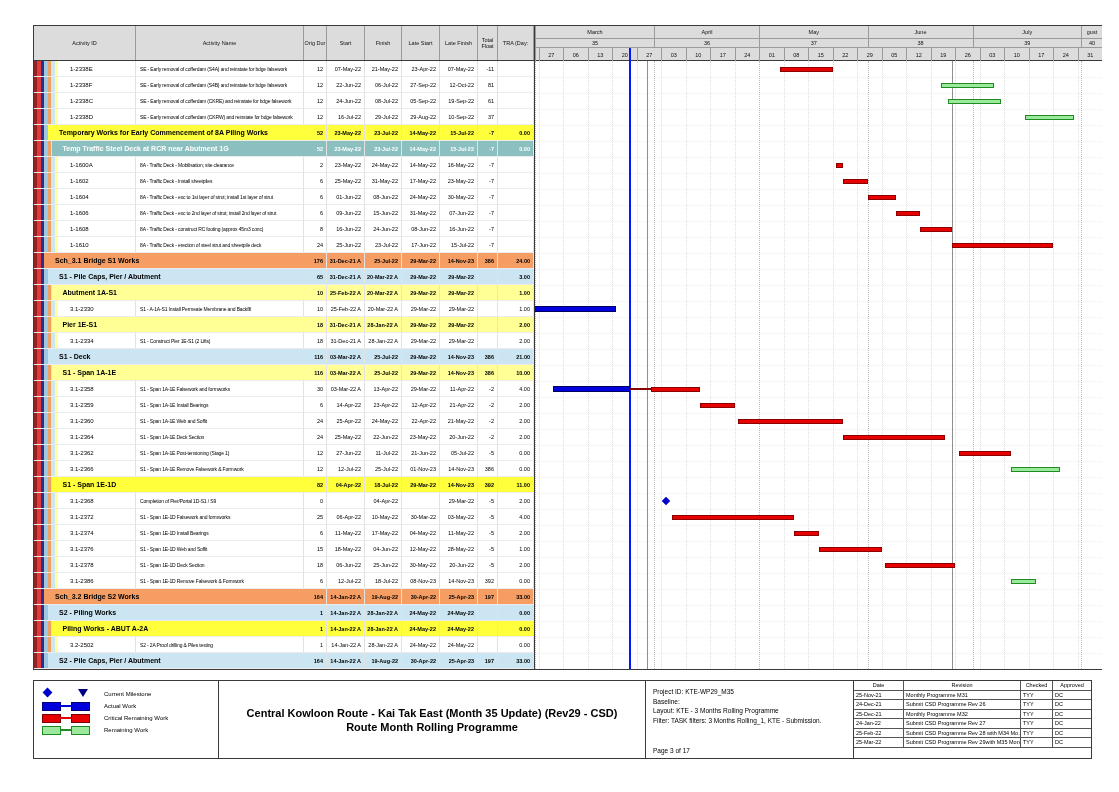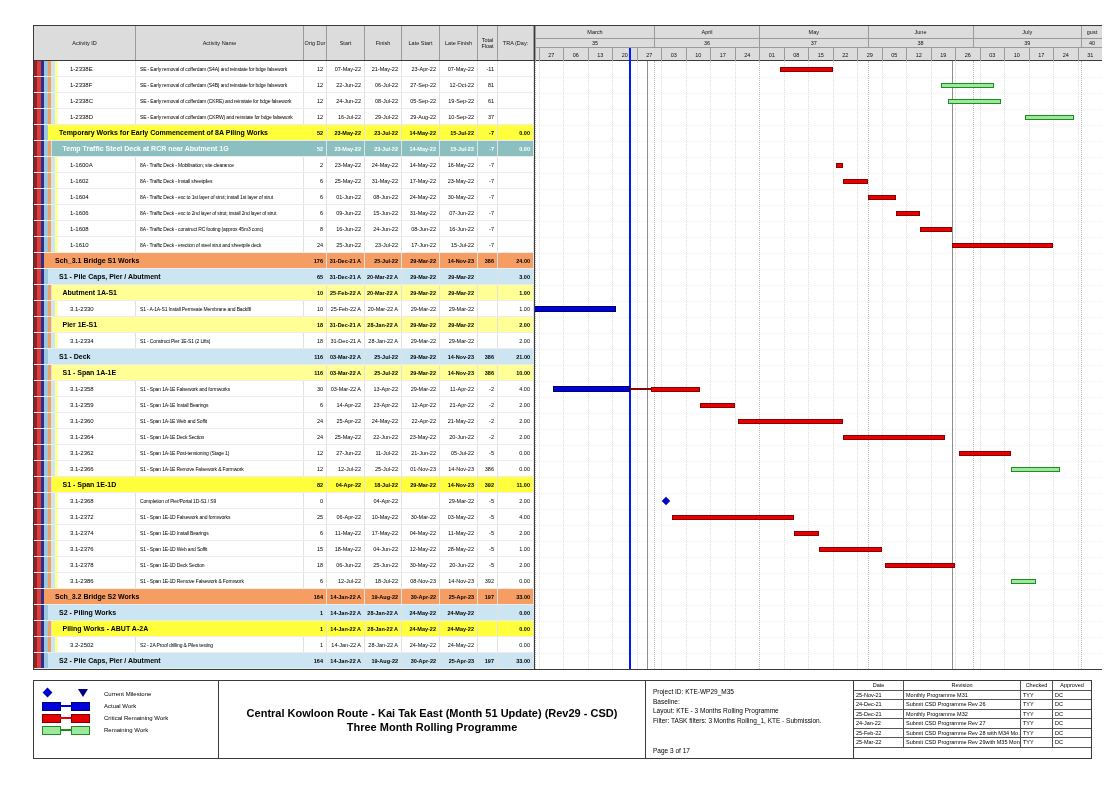--- a/index.html
+++ b/index.html
@@ -702,22 +702,22 @@
         <div class="litem">
           <div class="lglyph">
             <span style="position:absolute;left:0;top:1px;width:17px;height:7px;background:#9ce89c;border:1px solid #1e8c1e"></span>
             <span style="position:absolute;left:18px;top:4px;width:11px;height:2px;background:#1e8c1e"></span>
             <span style="position:absolute;left:29px;top:1px;width:17px;height:7px;background:#9ce89c;border:1px solid #1e8c1e"></span>
           </div>
           <div class="llabel">Remaining Work</div>
         </div>
       </div>
     <div class="f-title">
-      <div class="t1">Central Kowloon Route - Kai Tak East (Month 51 Update) (Rev29 - CSD)</div>
-      <div class="t2">Three Month Rolling Programme</div>
+      <div class="t1">Central Kowloon Route - Kai Tak East (Month 35 Update) (Rev29 - CSD)</div>
+      <div class="t2">Route Month Rolling Programme</div>
     </div>
     <div class="f-info" id="infobox">
       <div class="iline">Project ID: KTE-WP29_M35</div>
       <div class="iline">Baseline:</div>
       <div class="iline">Layout: KTE - 3 Months Rolling Programme</div>
       <div class="iline">Filter: TASK filters: 3 Months Rolling_1, KTE - Submission.</div>
       <div class="ipage">Page 3 of 17</div>
     </div>
     <div class="f-rev" id="revtable">
         <div class="rrow rhead">

